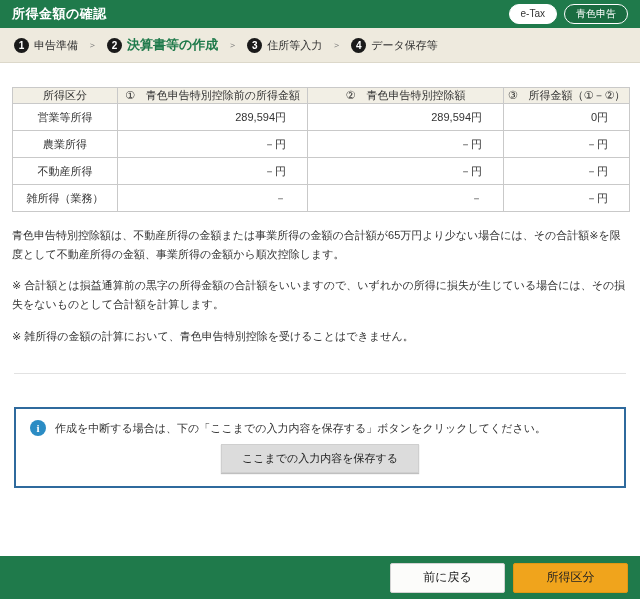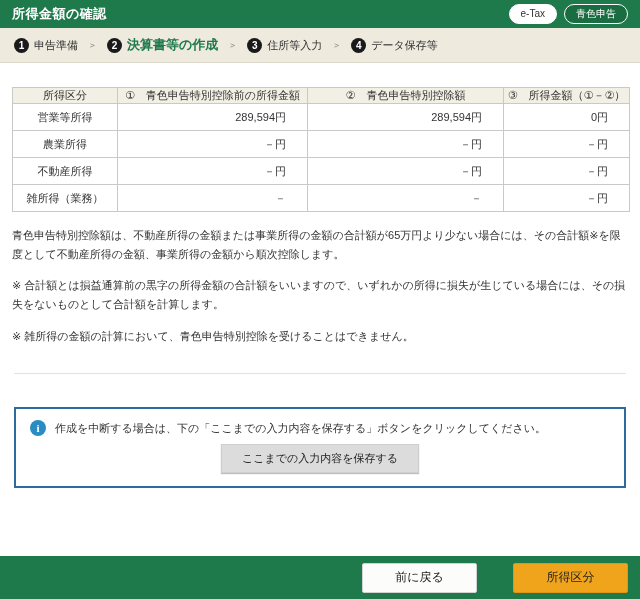--- a/index.html
+++ b/index.html
@@ -95,21 +95,21 @@
 
   
   .bottombar {
     height: 43px; flex: 0 0 43px;
     background: #1f7a4b;
     display: flex; align-items: center; justify-content: flex-end;
     gap: 8px; padding-right: 12px;
   }
   .bottombar button {
     font-family: Liberation Sans, sans-serif; font-size: 12px; color: #222;
-    width: 115px; height: 30px; border-radius: 2px; cursor: pointer; margin-left: 28px;
+    width: 115px; height: 30px; border-radius: 2px; cursor: pointer;
   }
   .back-btn { background: #fcfcfa; border: 1px solid #d2d2d2; }
   .next-btn { background: #f0a41c; border: 1px solid #e09612; }
 </style>
 </head>
 <body>
 
 <div class="page">
 
   <header class="topbar">

